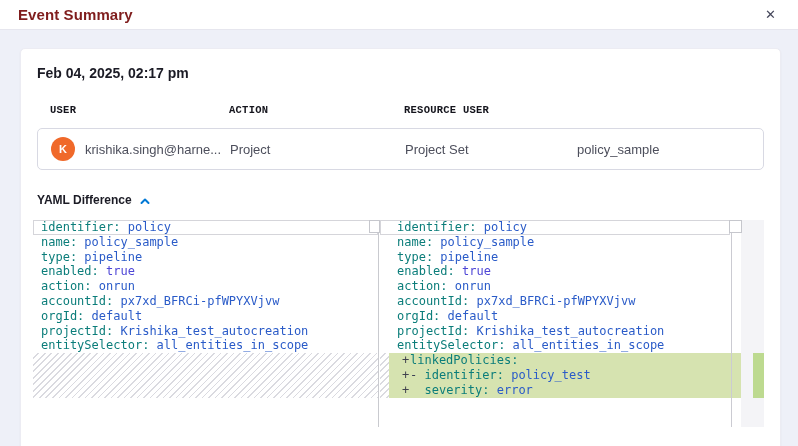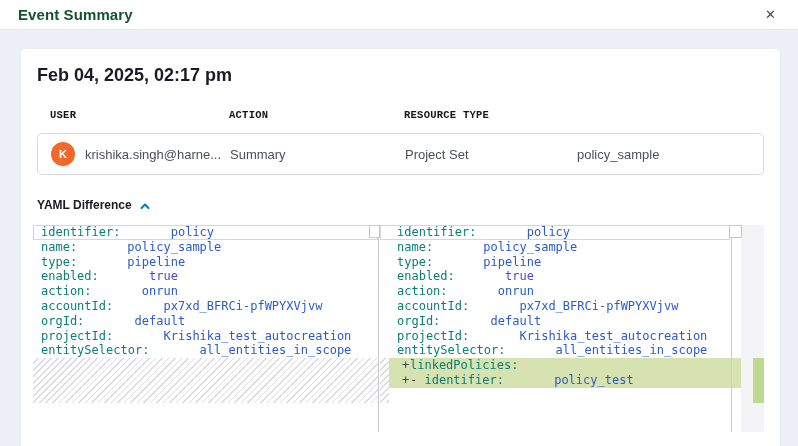--- a/index.html
+++ b/index.html
@@ -3,31 +3,31 @@
 <meta charset="utf-8">
 <style>
   * { margin:0; padding:0; box-sizing:border-box; }
   html,body { width:798px; height:446px; overflow:hidden; background:#fff;
     font-family:"Liberation Sans", sans-serif; }
   .page { position:relative; width:798px; height:446px; overflow:hidden; }
 
   
   .topbar { height:30px; background:#fff; border-bottom:1px solid #e6e6ee;
     display:flex; align-items:center; justify-content:space-between; padding:0 18px; }
-  .title { font-size:15px; font-weight:700; color:#14532d; letter-spacing:.1px; }
+  .title { font-size:15px; font-weight:700; color:#7f1d1d; letter-spacing:.1px; }
   .close-btn { border:none; background:transparent; color:#44465a; font-size:13px;
     cursor:pointer; line-height:1; padding:2px 4px; }
 
   
   .body { position:absolute; top:30px; left:0; right:0; bottom:0;
     background:#eef0f8; padding:18px 17px 0 20px; overflow:hidden; }
   .card { background:#fff; border-radius:5px; border:1px solid #ececf3;
     box-shadow:0 1px 2px rgba(40,41,61,.05); height:560px; padding:16px; }
 
-  .date { font-size:18px; font-weight:700; color:#1b1b25; }
+  .date { font-size:14px; font-weight:700; color:#1b1b25; }
   .meta { font-size:12px; color:#6c6e85; margin-top:7px; }
 
   .cols { display:grid; grid-template-columns:192px 175px 172px 1fr;
     margin-top:23px;font-family:Liberation Mono, monospace; }
   .col-label { font-size:10.5px; font-weight:700; color:#14141c; letter-spacing:.25px; }
   .cols .col-label:first-child { padding-left:13px; }
 
   .row-box { margin-top:12px; border:1px solid #d8d9e3; border-radius:5px;
     height:42px; display:grid; grid-template-columns:192px 175px 172px 1fr;
     align-items:center; background:#fff; cursor:pointer; }
@@ -46,21 +46,21 @@
   .diff { position:relative; margin-top:13px; margin-left:-4px; width:731px;
     height:207px; background:#fff; overflow:hidden;
     font-family:"DejaVu Sans Mono", monospace; font-size:12px; }
   .pane { position:absolute; top:0; bottom:0; overflow:hidden; background:#fff; }
   .pane-left  { left:0; width:346px; border-right:1px solid #c9cacf; }
   .pane-right { left:347px; width:361px; }
   .dline { height:14.8px; line-height:14.8px; white-space:pre; padding-left:17px;
     color:#333; }
   .pane-left .dline { padding-left:8px; }
   .dline .k { color:var(--diff-key); }
-  .dline .v { color:var(--diff-value);margin-left:43px; }
+  .dline .v { color:var(--diff-value); }
   .dline .v.bool { color:var(--diff-bool); }
   .dline .lead { color:#3b3f55; }
   .dline.added { margin-left:9px; padding-left:13px;
     background:var(--added-line-bg); }
   .marker { display:inline-block; width:8px; color:#41424e; }
   .hatch { background:repeating-linear-gradient(135deg,
       #ffffff 0 3.5px, #dadae0 3.5px 4.6px); }
   .left-hatch { height:44.4px; width:100%; }
   .gutter-hatch { position:absolute; left:0; top:133.2px; width:9px; height:44.4px; }
   .curline { position:absolute; top:0; height:14.8px; border:1px solid #d5d5da;
@@ -87,29 +87,29 @@
   </div>
 
   <div class="body">
     <div class="card">
 
       <div class="date">Feb 04, 2025, 02:17 pm</div>
 
       <div class="cols">
         <div class="col-label">USER</div>
         <div class="col-label">ACTION</div>
-        <div class="col-label">RESOURCE TYPE</div>
+        <div class="col-label">RESOURCE USER</div>
       </div>
 
       <div class="row-box">
         <div class="cell user-cell">
           <span class="avatar">K</span>
           <span>krishika.singh@harne...</span>
         </div>
-        <div class="cell">Summary</div>
+        <div class="cell">Project</div>
         <div class="cell">Project Set</div>
         <div class="cell">policy_sample</div>
       </div>
 
       <div class="yaml-label-row">
         <span class="yaml-label">YAML Difference</span>
         <span class="chev">
           <svg width="12" height="12" viewBox="0 0 12 12">
             <polyline points="2.5,8 6,4.5 9.5,8" fill="none" stroke="#0278d5" stroke-width="2" stroke-linecap="round" stroke-linejoin="round"></polyline>
           </svg>
@@ -137,20 +137,21 @@
             <div class="dline"><span class="k">name:</span> <span class="v">policy_sample</span></div>
             <div class="dline"><span class="k">type:</span> <span class="v">pipeline</span></div>
             <div class="dline"><span class="k">enabled:</span> <span class="v bool">true</span></div>
             <div class="dline"><span class="k">action:</span> <span class="v">onrun</span></div>
             <div class="dline"><span class="k">accountId:</span> <span class="v">px7xd_BFRCi-pfWPYXVjvw</span></div>
             <div class="dline"><span class="k">orgId:</span> <span class="v">default</span></div>
             <div class="dline"><span class="k">projectId:</span> <span class="v">Krishika_test_autocreation</span></div>
             <div class="dline"><span class="k">entitySelector:</span> <span class="v">all_entities_in_scope</span></div>
             <div class="dline added"><span class="marker">+</span><span class="k">linkedPolicies:</span></div>
             <div class="dline added"><span class="marker">+</span><span class="lead">- </span><span class="k">identifier:</span> <span class="v">policy_test</span></div>
+            <div class="dline added"><span class="marker">+</span><span class="lead">  </span><span class="k">severity:</span> <span class="v">error</span></div>
           </div>
         <div class="vline"></div>
         <div class="sb-box sb-left"></div>
         <div class="sb-box sb-right"></div>
         <div class="overview">
           <div class="ov-green"></div>
         </div>
       </div>
 
     </div>

